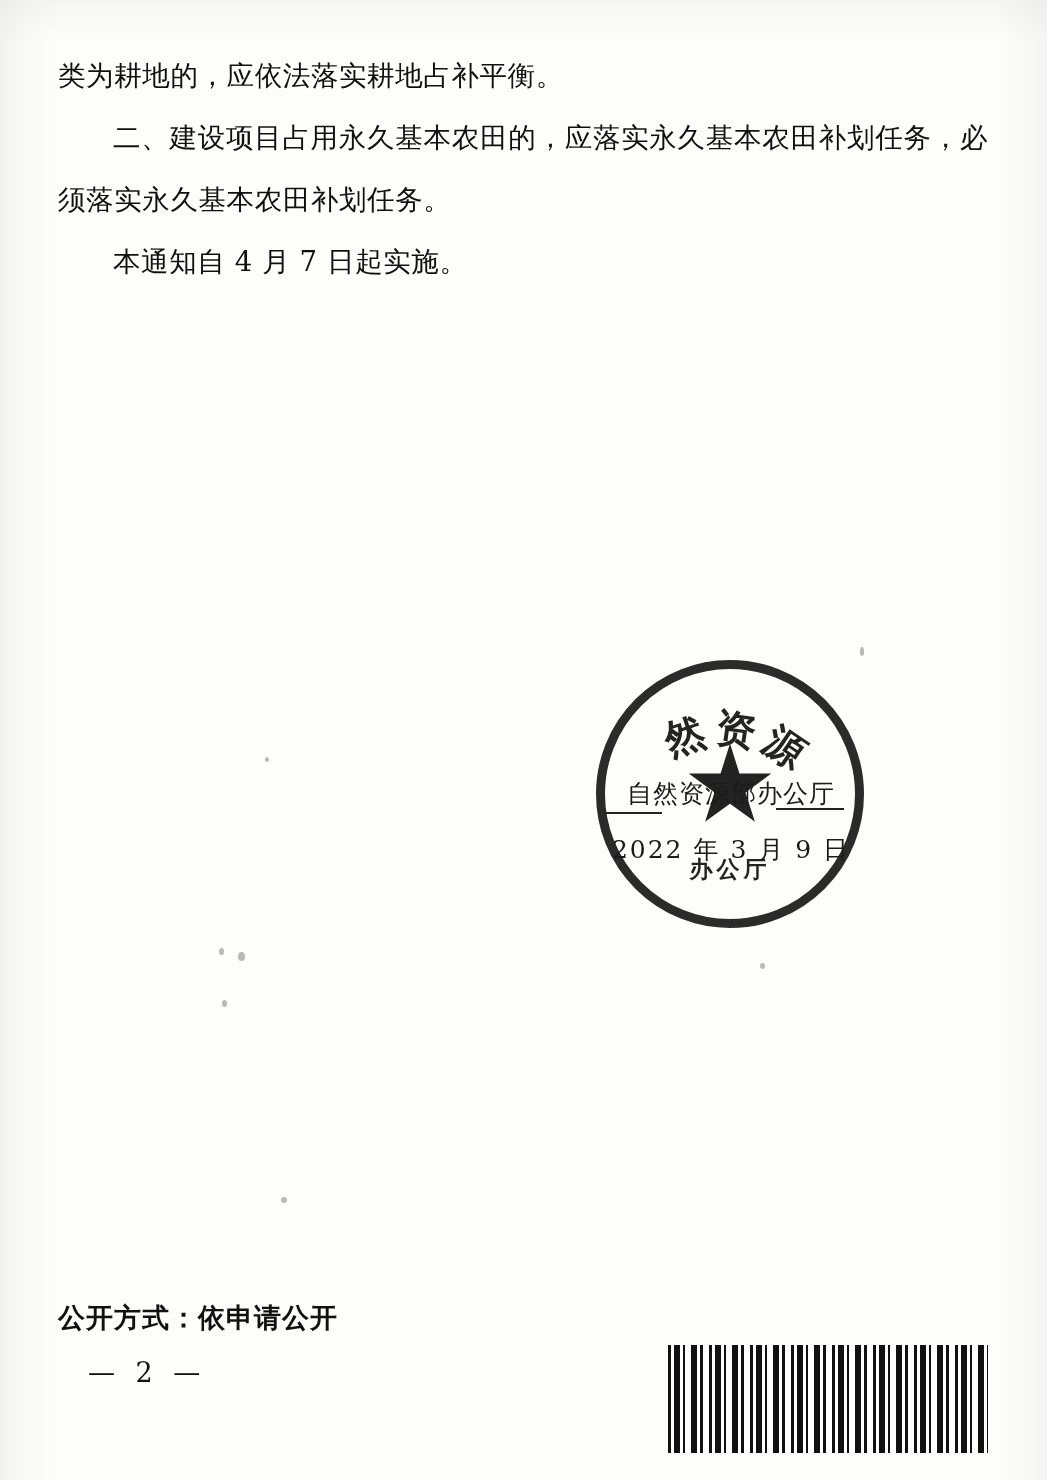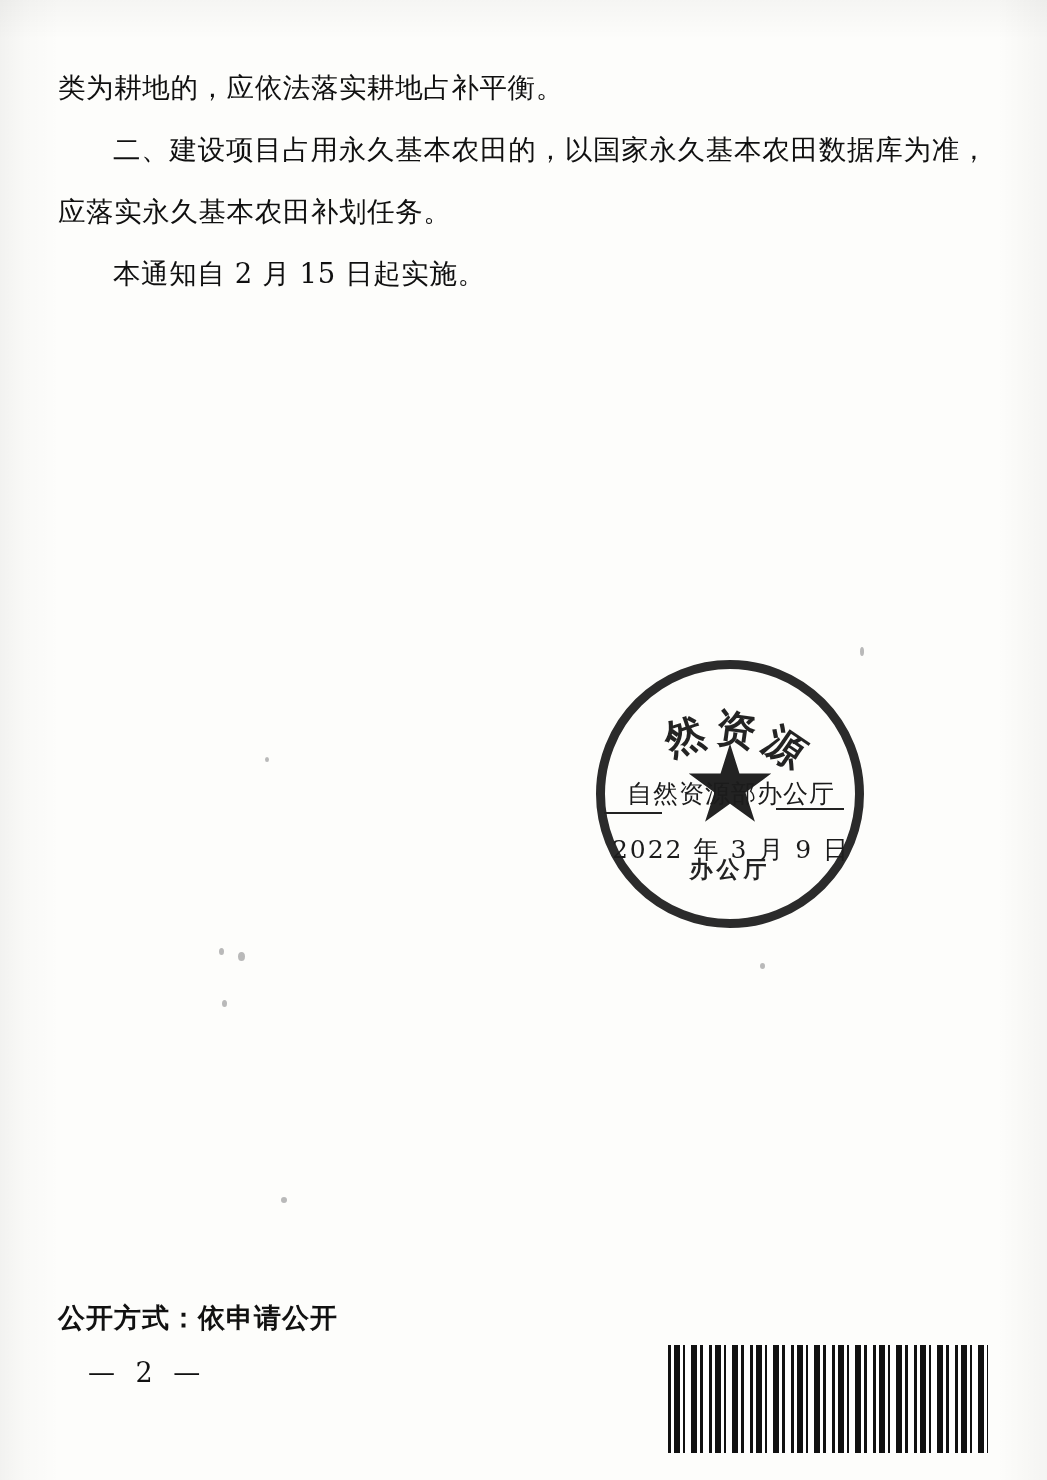--- a/index.html
+++ b/index.html
@@ -20,21 +20,21 @@
     background: #fdfdfb;
     
     background-image:
       linear-gradient(to right, rgba(0,0,0,0.045) 0px, rgba(0,0,0,0.015) 26px, rgba(0,0,0,0.0) 60px),
       linear-gradient(to left, rgba(0,0,0,0.035) 0px, rgba(0,0,0,0.0) 50px),
       linear-gradient(to bottom, rgba(0,0,0,0.03) 0px, rgba(0,0,0,0.0) 40px);
   }
   .body-text {
     position: absolute;
     left: 58px;
-    top: 56px;
+    top: 44px;
     width: 930px;
     font-family: "DejaVu Serif", "Liberation Serif", serif;
     font-size: 27.5px;
     line-height: 62px;
     color: #101010;
     letter-spacing: 0.6px;
     text-align: justify;
     text-justify: inter-ideograph;
   }
   .para {
@@ -175,22 +175,22 @@
     border-radius: 50%;
   }
 </style>
 </head>
 <body>
 
 <div class="page">
 
   <div class="body-text">
     <p class="para noindent">类为耕地的，应依法落实耕地占补平衡。</p>
-    <p class="para">二、建设项目占用永久基本农田的，以国家永久基本农田数据库为准，应落实永久基本农田补划任务。</p>
-    <p class="para date-line">本通知自 2 月 15 日起实施。</p>
+    <p class="para">二、建设项目占用永久基本农田的，应落实永久基本农田补划任务，必须落实永久基本农田补划任务。</p>
+    <p class="para date-line">本通知自 4 月 7 日起实施。</p>
   </div>
 
   <div class="speck" style="left:219px; top:948px; width:5px; height:7px;"></div>
   <div class="speck" style="left:238px; top:952px; width:7px; height:9px;"></div>
   <div class="speck" style="left:222px; top:1000px; width:5px; height:7px;"></div>
   <div class="speck" style="left:265px; top:757px; width:4px; height:5px;"></div>
   <div class="speck" style="left:281px; top:1197px; width:6px; height:6px;"></div>
   <div class="speck" style="left:760px; top:963px; width:5px; height:6px;"></div>
   <div class="speck" style="left:860px; top:647px; width:4px; height:9px;"></div>
 

